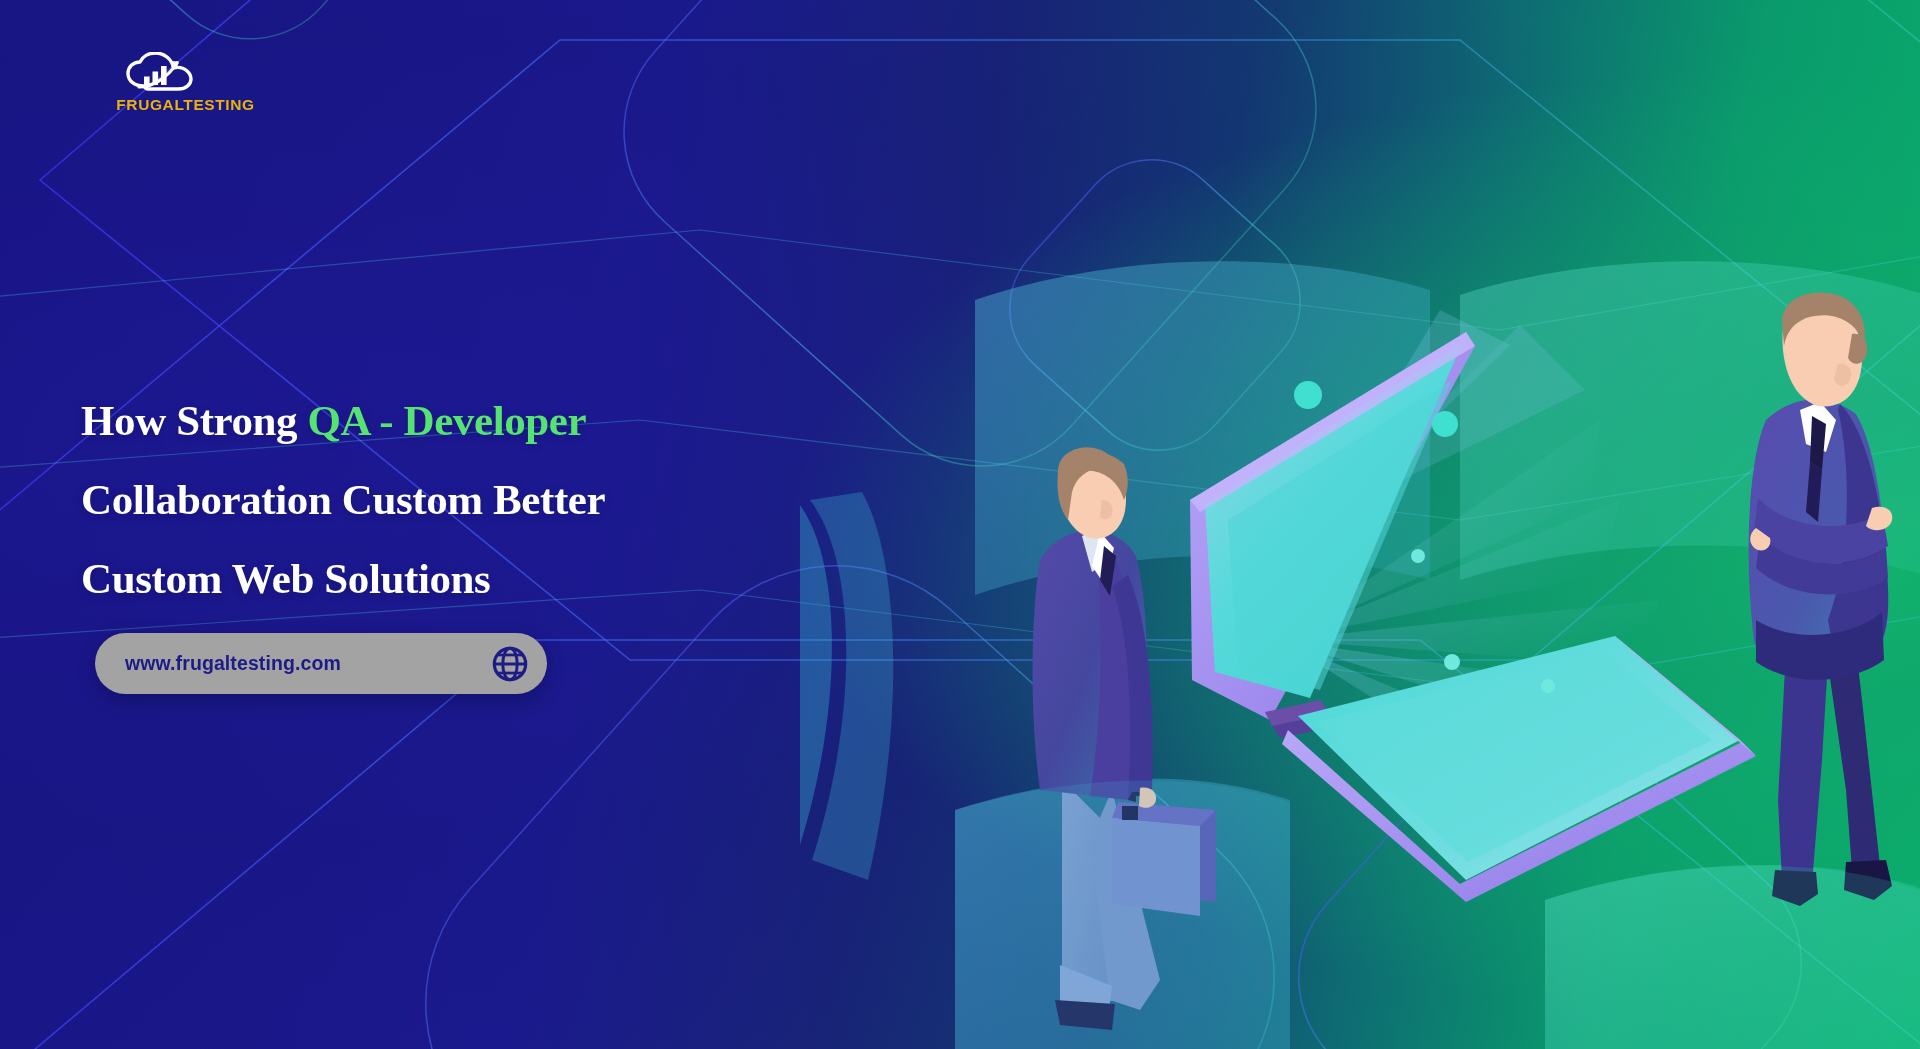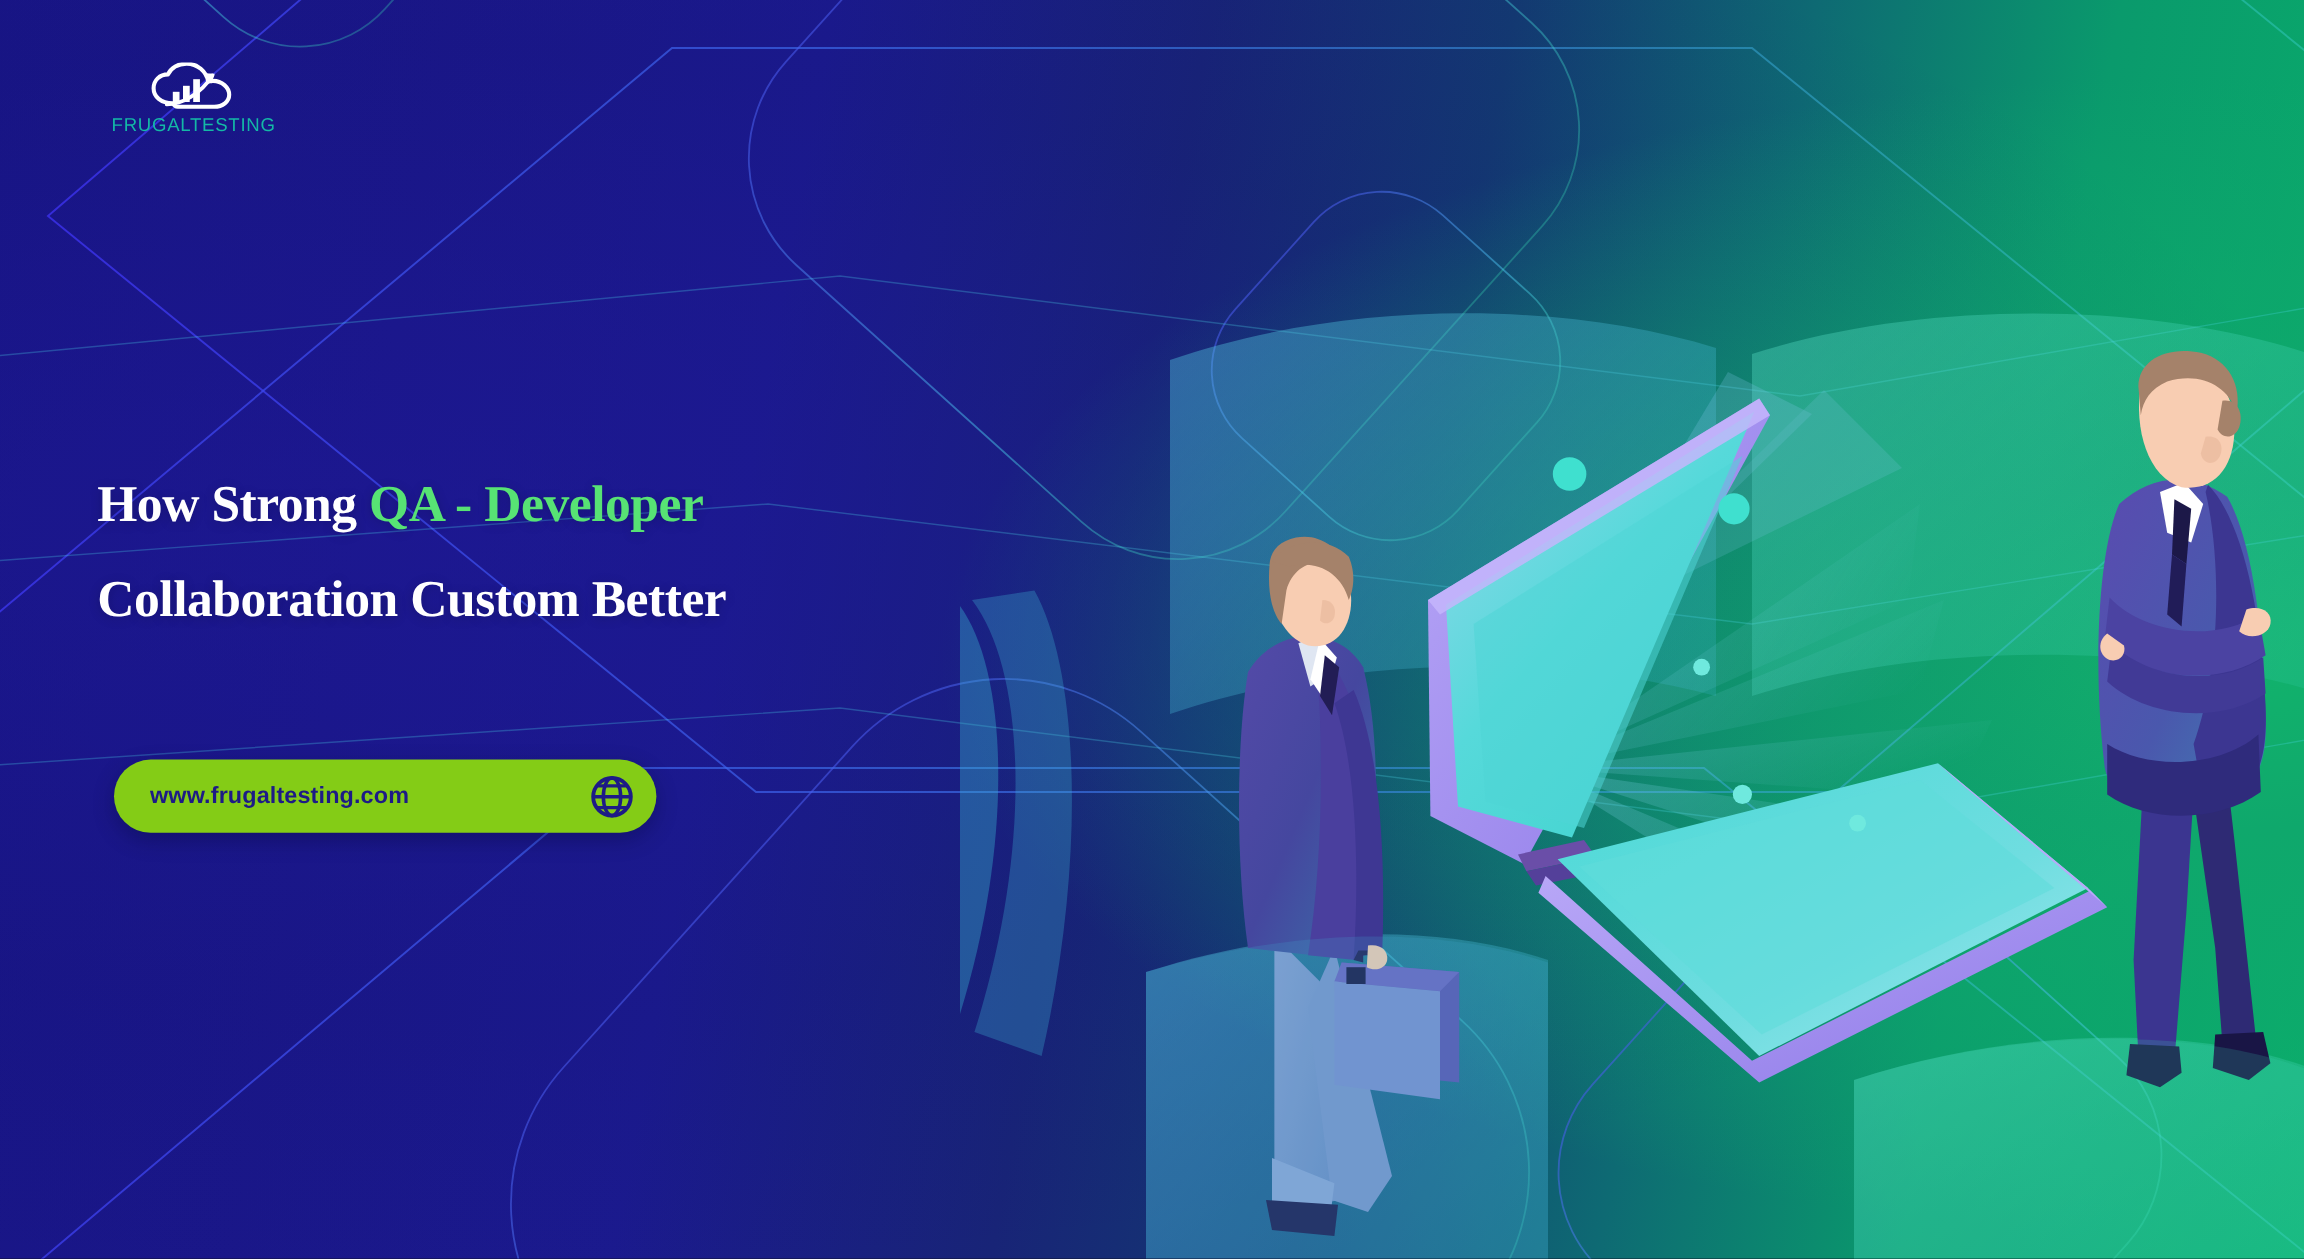--- a/index.html
+++ b/index.html
@@ -30,40 +30,40 @@
     position:absolute;inset:0;
     background:radial-gradient(115% 85% at 18% 42%, rgba(30,24,150,.55) 0%, rgba(20,18,120,.15) 45%, rgba(0,0,0,0) 72%);
   }
   .bg-lines{position:absolute;inset:0;}
 
   
   .logo{position:absolute;left:93px;top:52px;width:185px;height:72px;}
   .logo-mark{position:absolute;left:28px;top:0;width:80px;height:42px;}
   .logo-word{
     position:absolute;left:0;top:44px;width:185px;
-    text-align:left;color:#14b8a6;
-    font-size:15.5px;font-weight:400;letter-spacing:.6px;
+    text-align:center;color:#eab308;
+    font-size:15.5px;font-weight:700;letter-spacing:.6px;
   }
 
   
   .headline{
     position:absolute;left:81px;top:352px;width:1000px;
     color:#ffffff;
     font-size:43px;line-height:79px;font-weight:700;
     letter-spacing:-.4px;
     text-shadow:0 2px 10px rgba(0,0,0,.18);
     font-family:Liberation Serif, serif;
   }
   .hl-accent{color:#57e374;}
 
   
   .url-pill{
     position:absolute;left:95px;top:633px;
     width:452px;height:61px;border-radius:31px;
-    background:#84cc16;
+    background:#a3a3a3;
     box-shadow:0 6px 18px rgba(4,6,40,.30);
     display:flex;align-items:center;
     padding:0 18px 0 30px;
   }
   .url-text{
     flex:1 1 auto;
     color:#1d1b86;font-size:19.5px;font-weight:700;letter-spacing:.1px;
   }
   .globe{flex:0 0 auto;width:38px;height:38px;}
 
@@ -281,20 +281,21 @@
       <rect x="40" y="14" width="5.6" height="19" fill="#ffffff"></rect>
       <path d="M18,35 C30,35 46,27 56,11" fill="none" stroke="#ffffff" stroke-width="3.2" stroke-linecap="round"></path>
       <path d="M49,9 L58,9.5 L55,17.5 Z" fill="#ffffff"></path>
     </svg>
     <div class="logo-word">FRUGALTESTING</div>
   </div>
 
   <h1 class="headline">
     <span>How Strong </span><span class="hl-accent">QA - Developer</span><br>
     <span>Collaboration Custom Better</span><br>
+    <span>Custom Web Solutions</span>
   </h1>
 
   <div class="url-pill">
     <span class="url-text">www.frugaltesting.com</span>
     <svg class="globe" viewBox="0 0 40 40">
       <circle cx="20" cy="20" r="16.5" fill="none" stroke="#1d1b86" stroke-width="3.4"></circle>
       <ellipse cx="20" cy="20" rx="7.6" ry="16.5" fill="none" stroke="#1d1b86" stroke-width="3.1"></ellipse>
       <line x1="3.5" y1="20" x2="36.5" y2="20" stroke="#1d1b86" stroke-width="3.1"></line>
       <line x1="7" y1="10.5" x2="33" y2="10.5" stroke="#1d1b86" stroke-width="2.9"></line>
       <line x1="7" y1="29.5" x2="33" y2="29.5" stroke="#1d1b86" stroke-width="2.9"></line>

